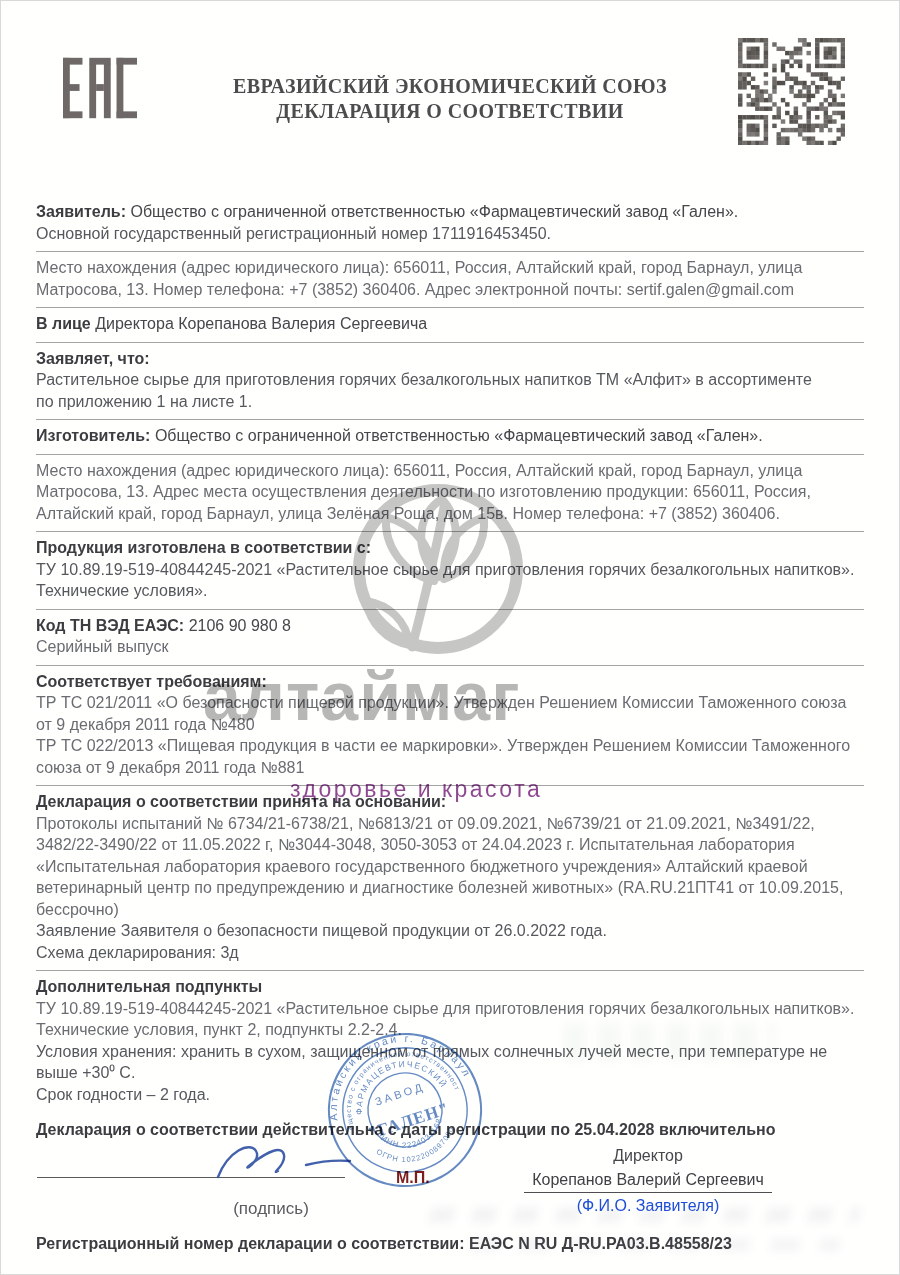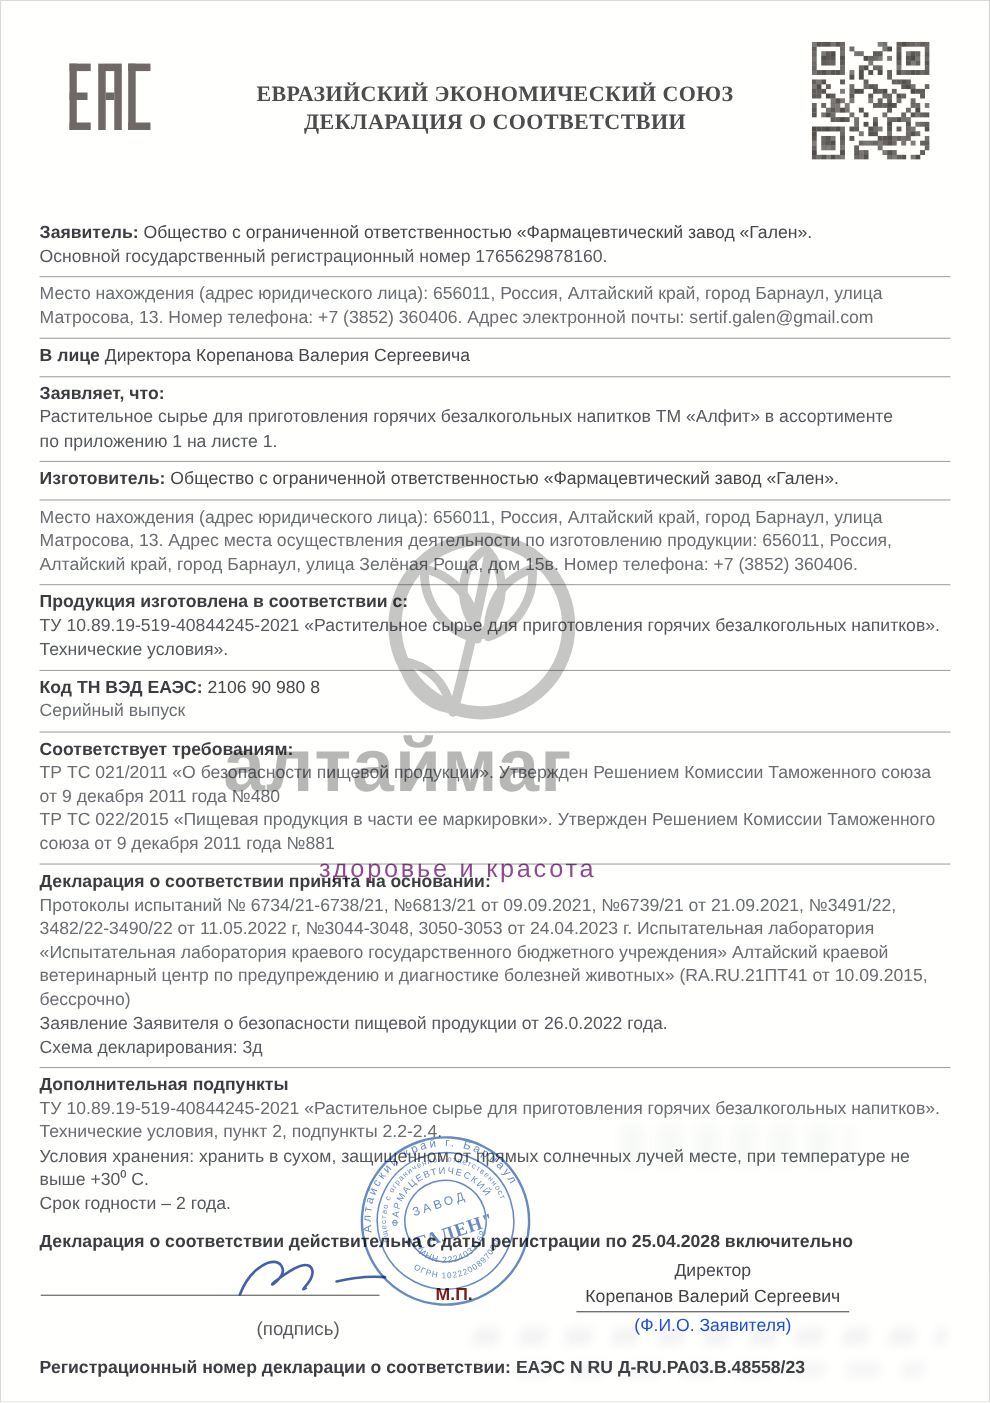--- a/index.html
+++ b/index.html
@@ -370,21 +370,21 @@
         <rect x="21" y="24" width="1.04" height="1.04" fill="#4e4a46" fill-opacity="0.7418011331659746"></rect>
         <rect x="22" y="24" width="1.04" height="1.04" fill="#4e4a46" fill-opacity="0.9957269800993274"></rect>
       </svg>
   </div>
 
   <div class="content">
 
     <div class="sec">
       <p><b>Заявитель:</b>
         <span>Общество с ограниченной ответственностью «Фармацевтический завод «Гален».</span><br>
-        <span class="mid">Основной государственный регистрационный номер 1765629878160.</span></p>
+        <span class="mid">Основной государственный регистрационный номер 1711916453450.</span></p>
     </div>
 
     <div class="sec">
       <p class="light">Место нахождения (адрес юридического лица): 656011, Россия, Алтайский край, город Барнаул, улица Матросова, 13. Номер телефона: +7 (3852) 360406. Адрес электронной почты: sertif.galen@gmail.com</p>
     </div>
 
     <div class="sec">
       <p><b>В лице</b>
         <span>Директора Корепанова Валерия Сергеевича</span></p>
     </div>
@@ -411,21 +411,21 @@
 
     <div class="sec">
       <p><b>Код ТН ВЭД ЕАЭС:</b>
         <span>2106 90 980 8</span><br>
         <span class="light">Серийный выпуск</span></p>
     </div>
 
     <div class="sec">
       <p><b>Соответствует требованиям:</b><br>
         <span class="light">ТР ТС 021/2011 «О безопасности пищевой продукции». Утвержден Решением Комиссии Таможенного союза от 9 декабря 2011 года №480</span><br>
-        <span class="light">ТР ТС 022/2015 «Пищевая продукция в части ее маркировки». Утвержден Решением Комиссии Таможенного союза от 9 декабря 2011 года №881</span></p>
+        <span class="light">ТР ТС 022/2013 «Пищевая продукция в части ее маркировки». Утвержден Решением Комиссии Таможенного союза от 9 декабря 2011 года №881</span></p>
     </div>
 
     <div class="sec">
       <p><b>Декларация о соответствии принята на основании:</b><br>
         <span class="light">Протоколы испытаний № 6734/21-6738/21, №6813/21 от 09.09.2021, №6739/21 от 21.09.2021, №3491/22, 3482/22-3490/22 от 11.05.2022 г, №3044-3048, 3050-3053 от 24.04.2023 г. Испытательная лаборатория «Испытательная лаборатория краевого государственного бюджетного учреждения» Алтайский краевой ветеринарный центр по предупреждению и диагностике болезней животных» (RA.RU.21ПТ41 от 10.09.2015, бессрочно)</span><br>
         <span class="mid">Заявление Заявителя о безопасности пищевой продукции от 26.0.2022 года.</span><br>
         <span class="mid">Схема декларирования: 3д</span></p>
     </div>
 
     <div class="sec nb">

